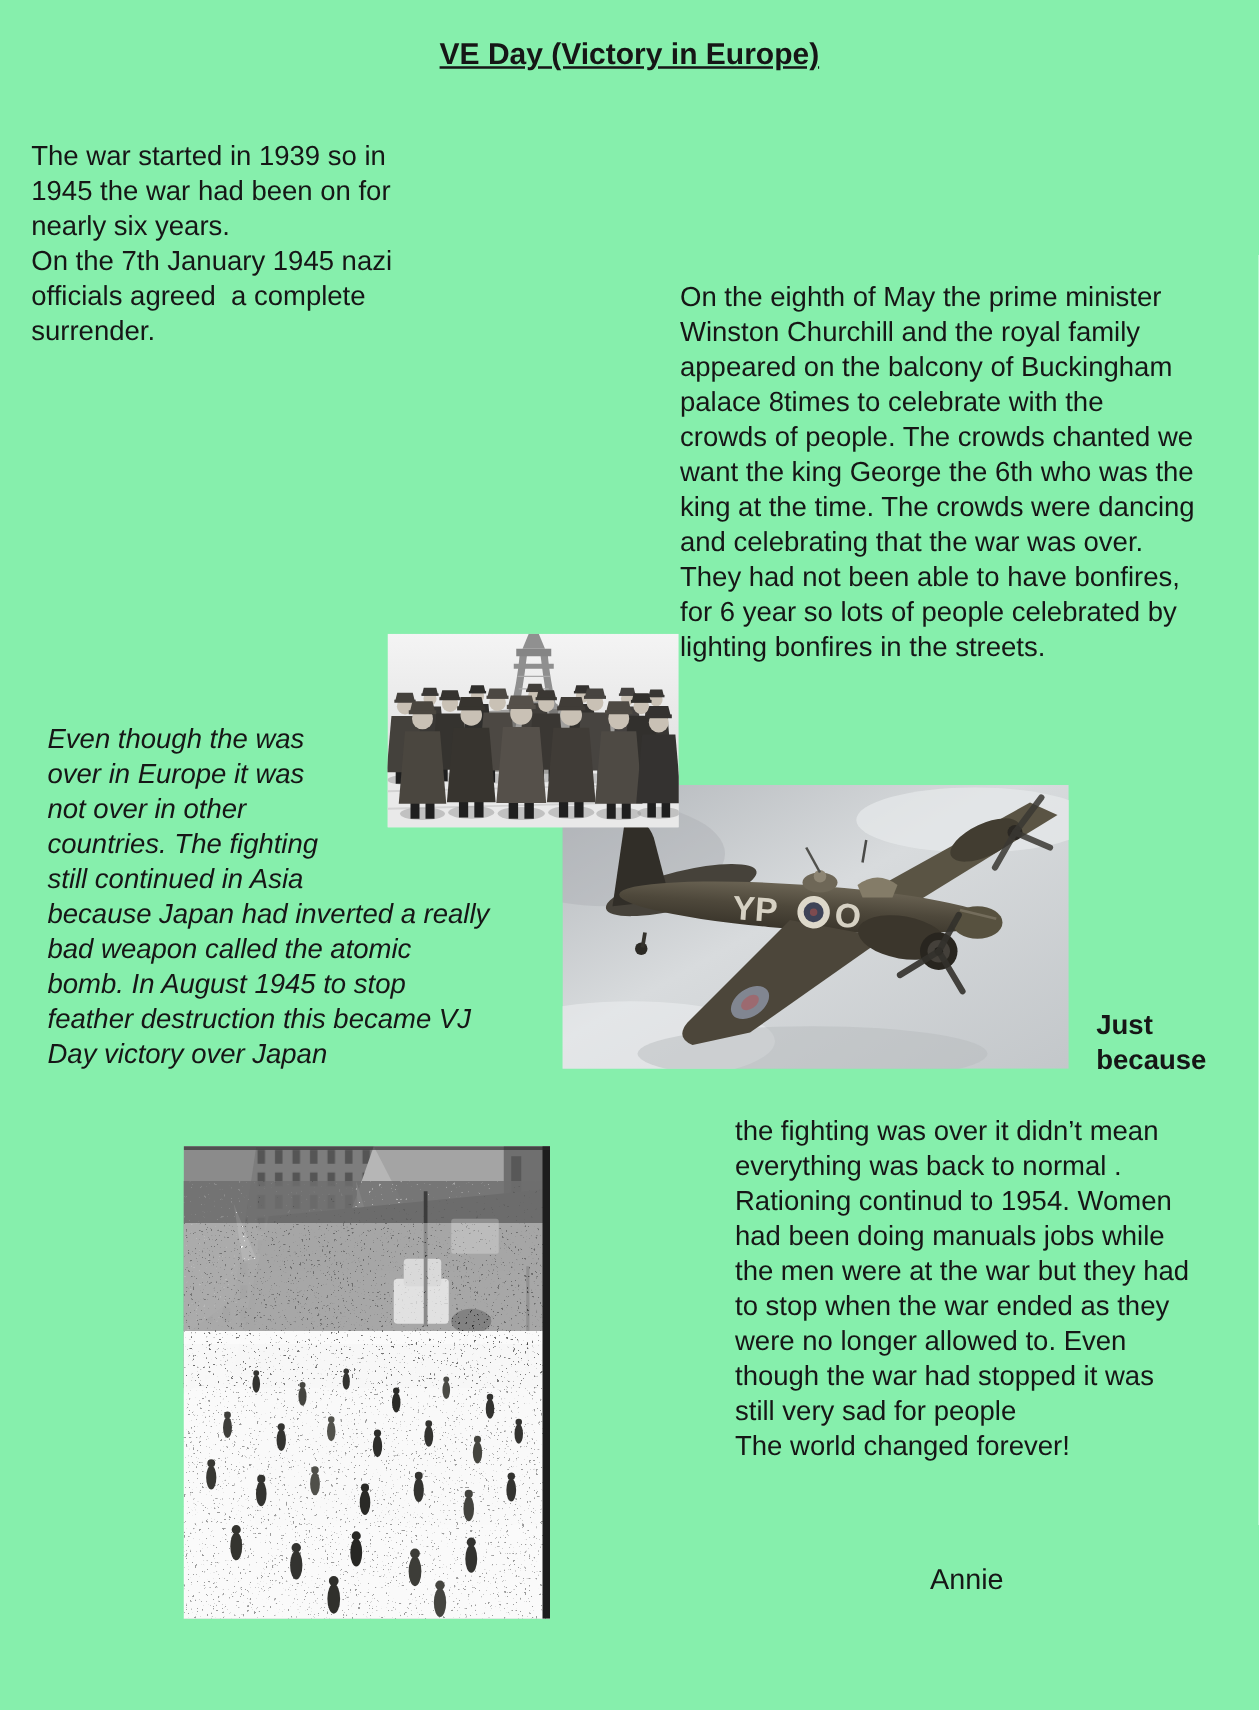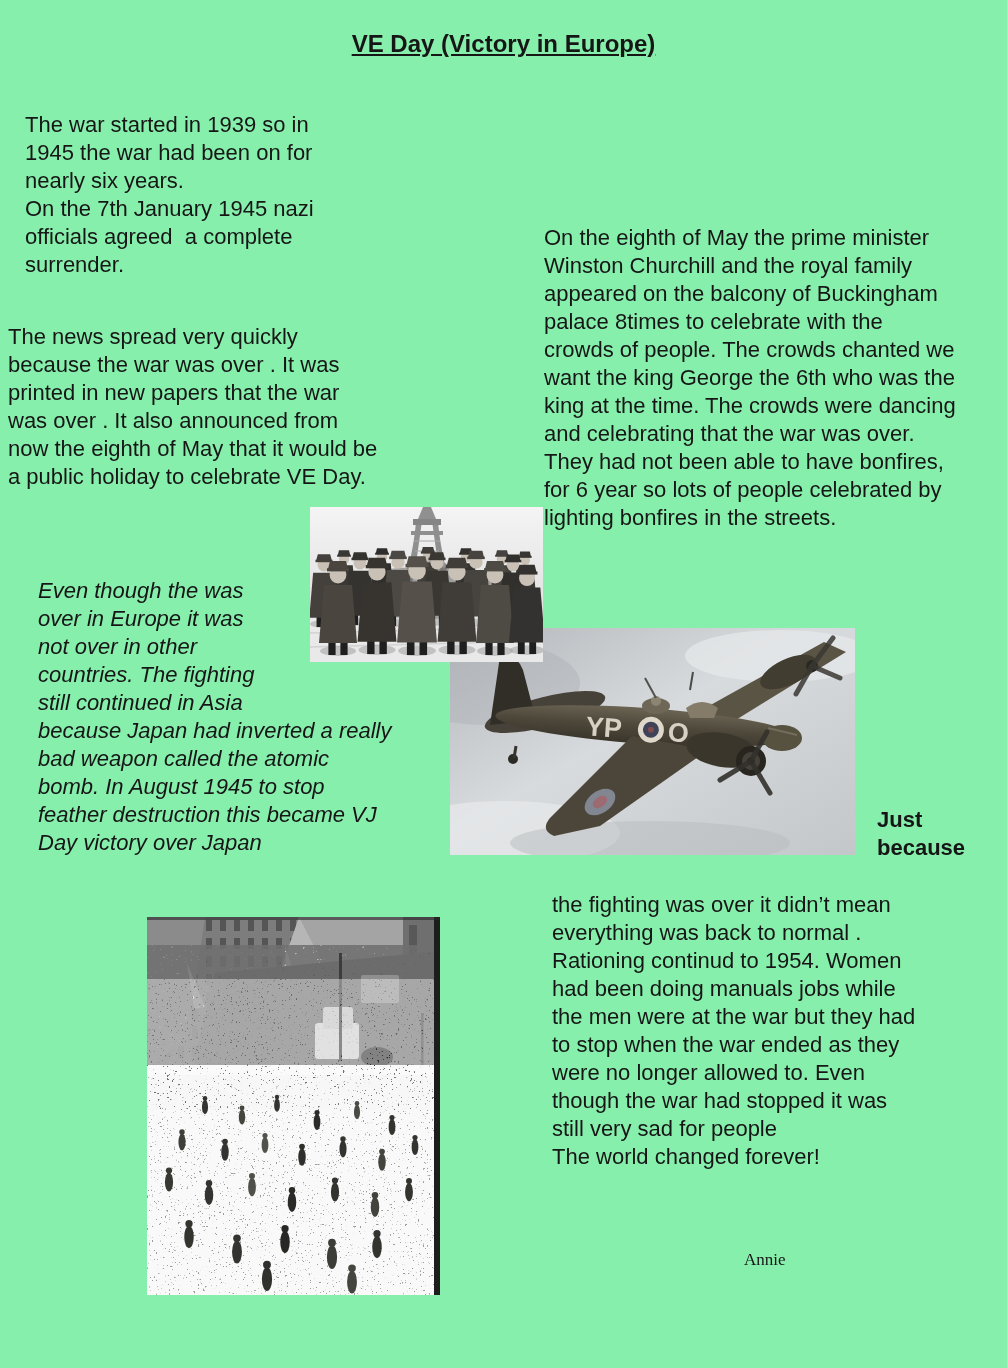--- a/index.html
+++ b/index.html
@@ -22,55 +22,48 @@
     position:absolute;
     top:30px;left:0;width:100%;
     text-align:center;
     font-size:24px;
     font-weight:bold;
     text-decoration:underline;
   }
   .author{
     position:absolute;
     left:744px;top:1250px;
-    font-size:17px;
-    font-family:Liberation Serif, serif;
+    font-size:23px;
   }
   .photo{position:absolute;line-height:0;}
   .photo svg{display:block;}
   #soldiers-photo{left:310px;top:507px;z-index:3;}
   #bomber-photo{left:450px;top:628px;z-index:2;}
   #crowd-photo{left:147px;top:917px;z-index:2;}
   #para-intro{left:25px;top:111px;}
   #para-news{left:8px;top:323px;}
   #para-celebrations{left:544px;top:187px;margin-top:37px;}
   #para-vj{left:38px;top:577px;font-style:italic;}
   #para-aftermath-lead{left:877px;top:806px;font-weight:bold;}
-  #para-aftermath{left:552px;top:891px;}
+  #para-aftermath{left:588px;top:891px;}
 </style>
 </head>
 <body>
 
 <div class="page">
 
   <div class="title">VE Day (Victory in Europe)</div>
 
   <div class="para" id="para-intro">The war started in 1939 so in
 1945 the war had been on for
 nearly six years.
 On the 7th January 1945 nazi
 officials agreed  a complete
 surrender.</div>
 
-  <div class="para" id="para-news">The news spread very quickly
-because the war was over . It was
-printed in new papers that the war
-was over . It also announced from
-now the eighth of May that it would be
-a public holiday to celebrate VE Day.</div>
 
   <div class="para" id="para-celebrations">On the eighth of May the prime minister
 Winston Churchill and the royal family
 appeared on the balcony of Buckingham
 palace 8times to celebrate with the
 crowds of people. The crowds chanted we
 want the king George the 6th who was the
 king at the time. The crowds were dancing
 and celebrating that the war was over.
 They had not been able to have bonfires,

